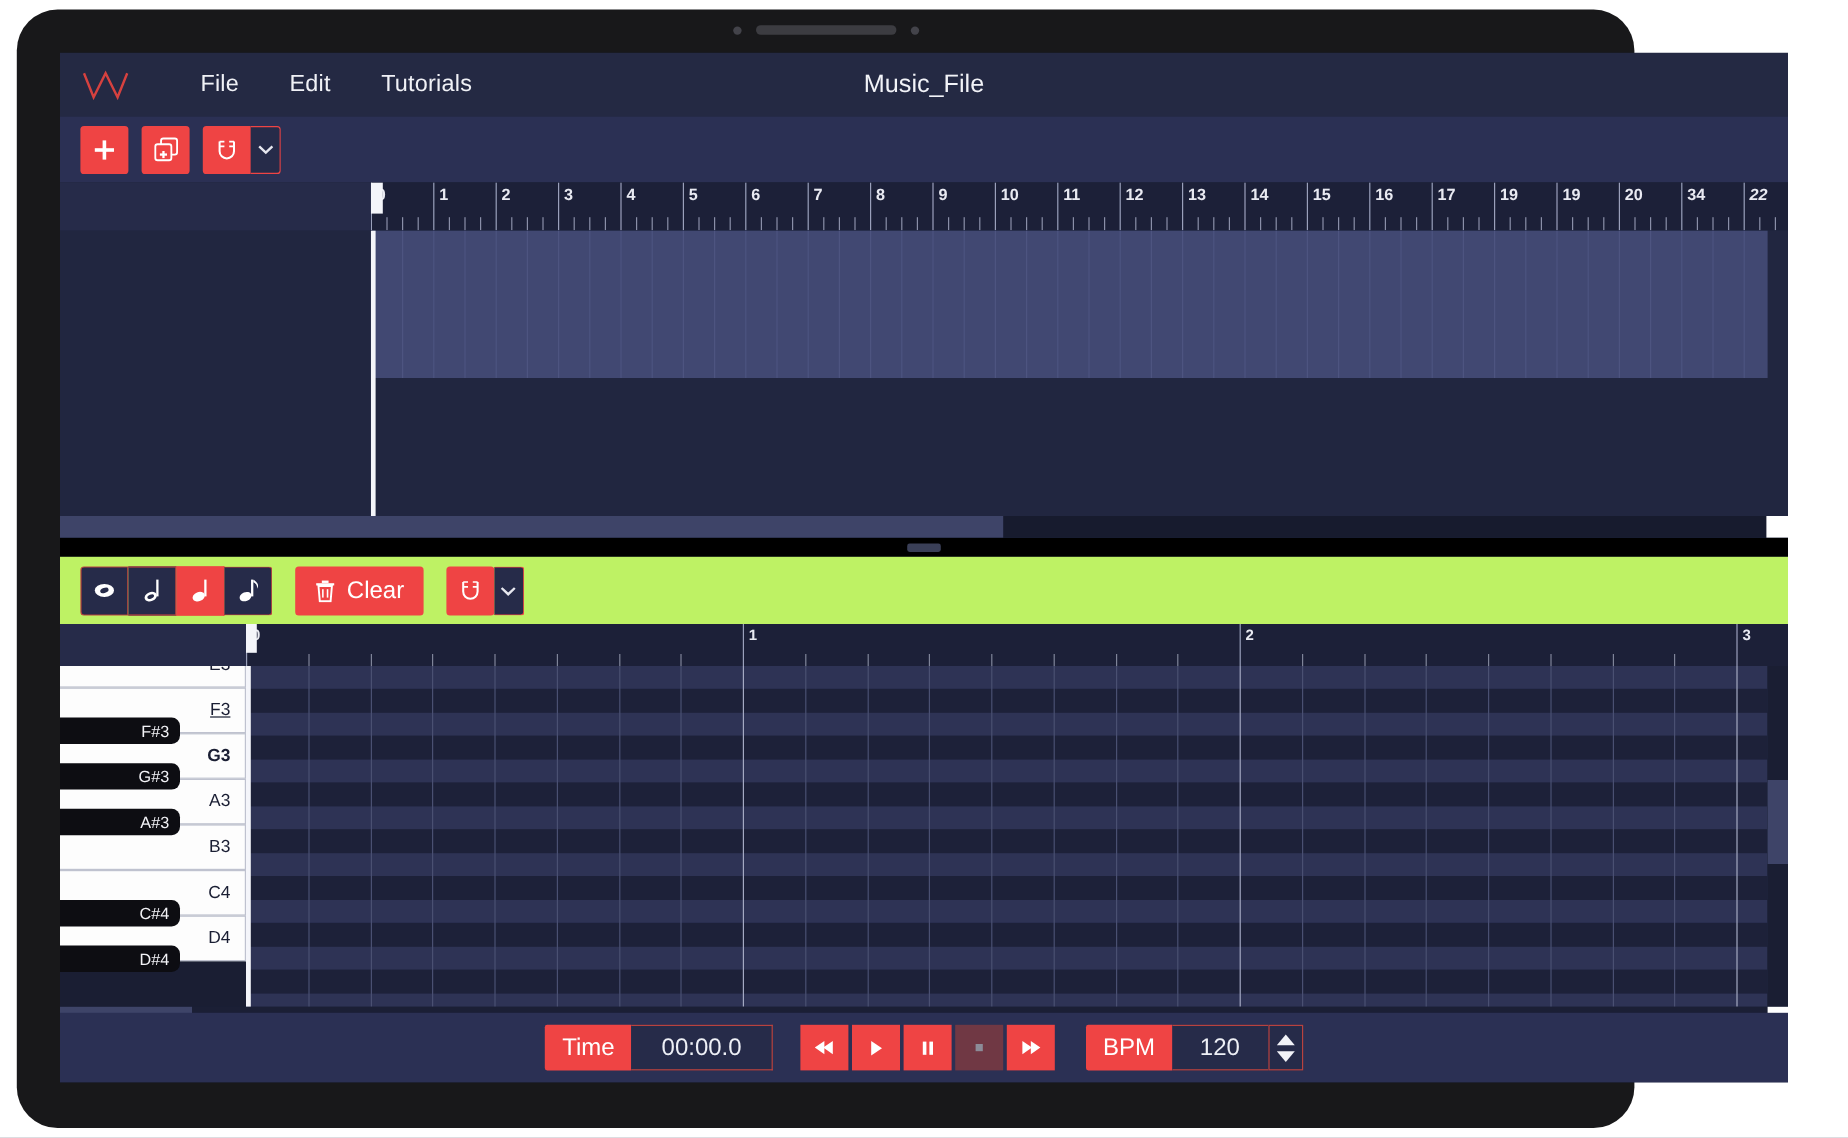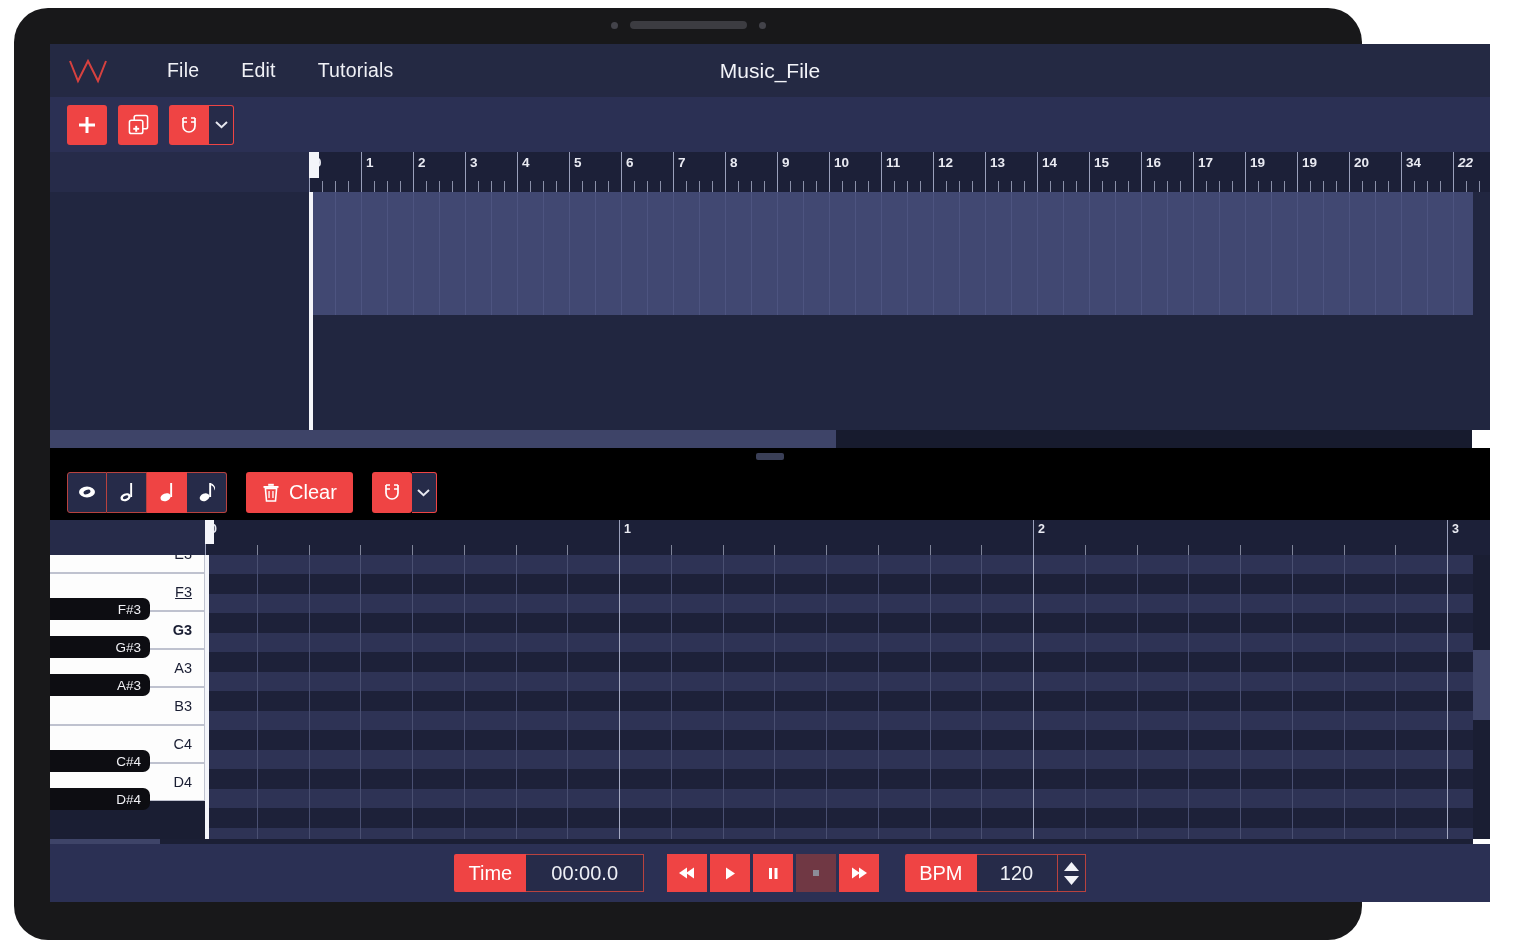--- a/index.html
+++ b/index.html
@@ -147,21 +147,21 @@
 
   
   #splitter {
     height: 16px; background: #000000;
     display: flex; align-items: center; justify-content: center; cursor: ns-resize;
   }
   #splitter-handle { width: 28px; height: 7px; border-radius: 2px; background: #3a3f57; }
 
   
   #pr-toolbar {
-    height: 56px; background: #000000;
+    height: 56px; background: #bef264;
     display: flex; align-items: center; padding-left: 17px; gap: 0;
   }
   .note-btn {
     width: 40px; height: 41px; background: #262b49;
     border: 1px solid #b8423f; border-left: none;
     display: flex; align-items: center; justify-content: center; cursor: pointer;
   }
   .note-btn:first-child { border-left: 1px solid #b8423f; border-radius: 3px 0 0 3px; }
   .note-btn:nth-child(4) { border-radius: 0 3px 3px 0; }
   .note-btn.active { background: #ef4444; border-color: #ef4444; }

